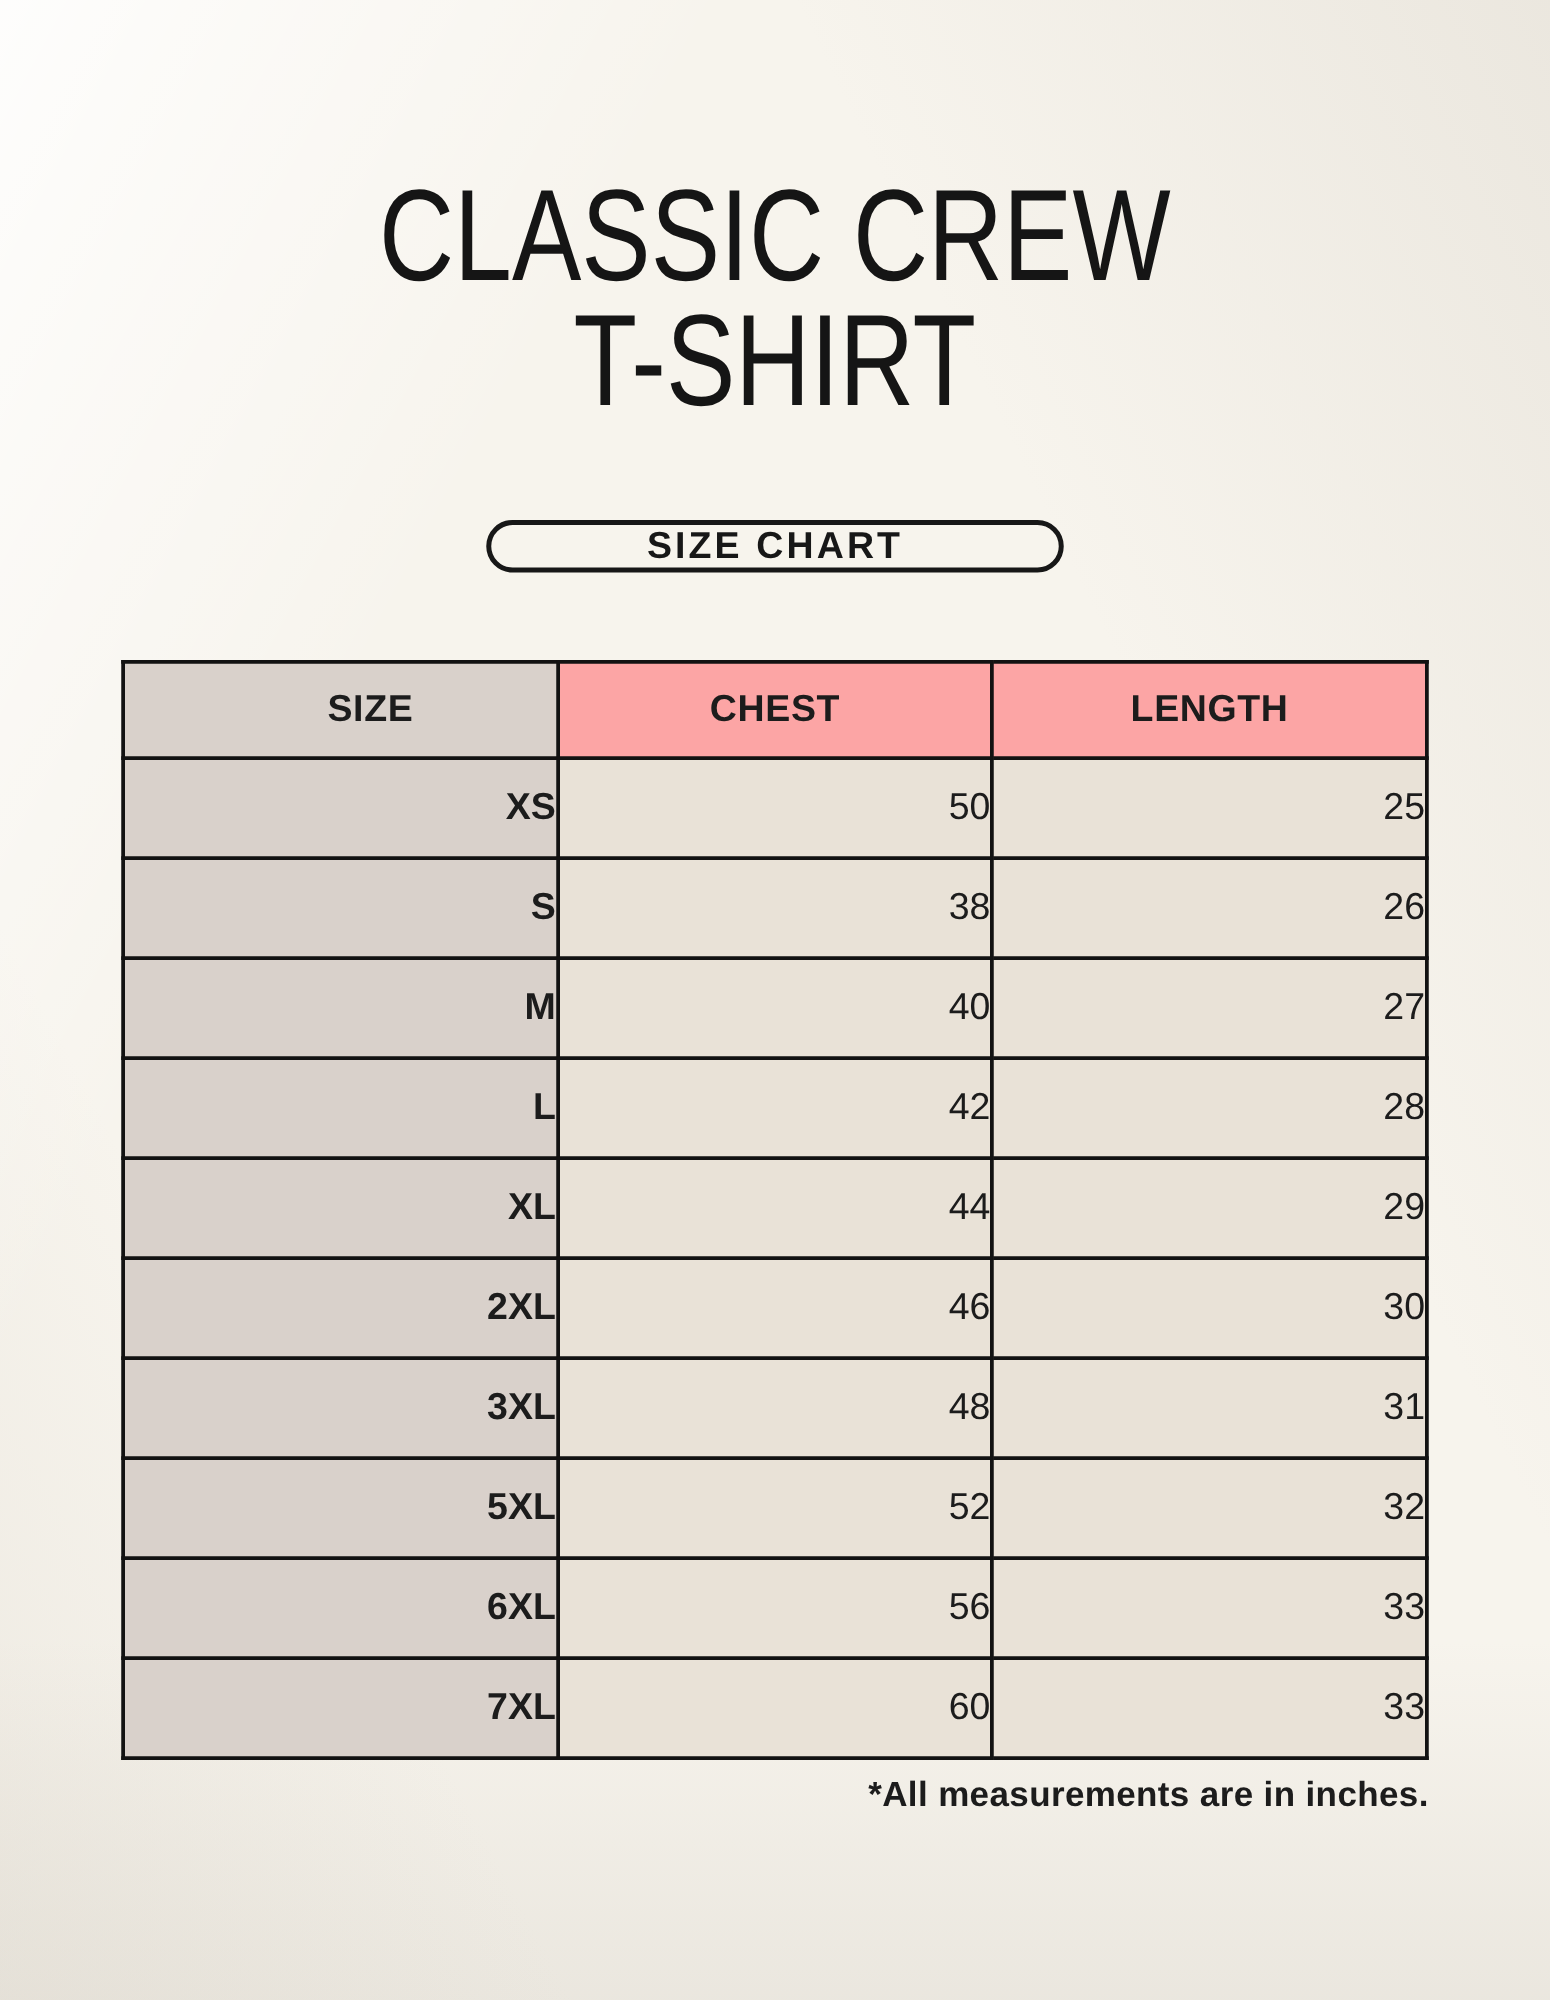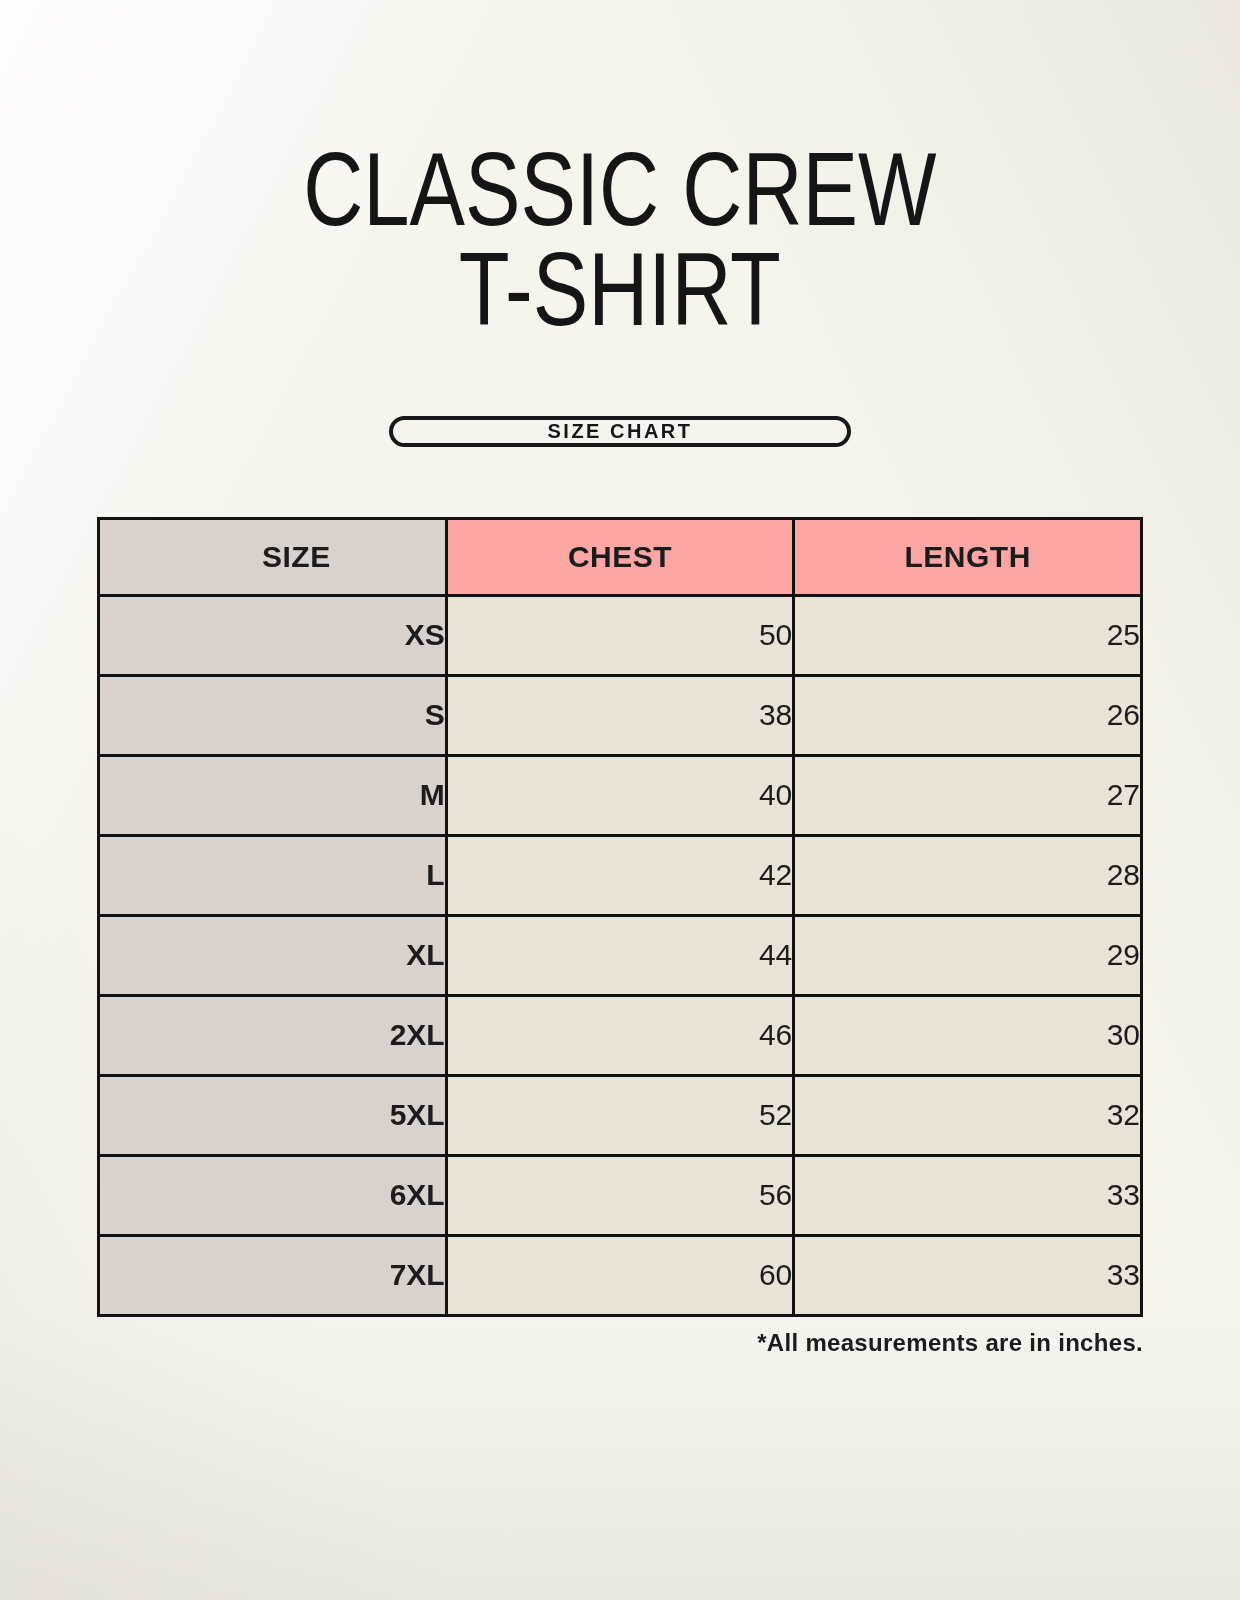--- a/index.html
+++ b/index.html
@@ -47,21 +47,21 @@
   .pill-button {
     margin-top: 76px;
     width: 462px;
     height: 84px;
     border: 4px solid #171717;
     border-radius: 46px;
     background: transparent;
     display: flex;
     align-items: center;
     justify-content: center;
-    font-size: 20px;
+    font-size: 30px;
     font-weight: 700;
     letter-spacing: 2.5px;
     color: #171717;
     cursor: pointer;
   }
 
   .table-wrap {
     margin-top: 70px;
     width: 1046px;
   }
@@ -101,21 +101,21 @@
 
   .size-table tbody td.size-col {
     background: #d9d1cb;
     font-weight: 700;
   }
 
   .footnote {
     width: 1046px;
     margin-top: 12px;
     text-align: right;
-    font-size: 24px;
+    font-size: 28px;
     font-weight: 700;
     letter-spacing: 0.3px;
     color: #1c1c1c;
   }
 </style>
 </head>
 <body>
 
 <div class="page">
 
@@ -160,20 +160,25 @@
             <td class="size-col">XL</td>
             <td>44</td>
             <td>29</td>
           </tr>
           <tr>
             <td class="size-col">2XL</td>
             <td>46</td>
             <td>30</td>
           </tr>
           <tr>
+            <td class="size-col">3XL</td>
+            <td>48</td>
+            <td>31</td>
+          </tr>
+          <tr>
             <td class="size-col">5XL</td>
             <td>52</td>
             <td>32</td>
           </tr>
           <tr>
             <td class="size-col">6XL</td>
             <td>56</td>
             <td>33</td>
           </tr>
           <tr>

